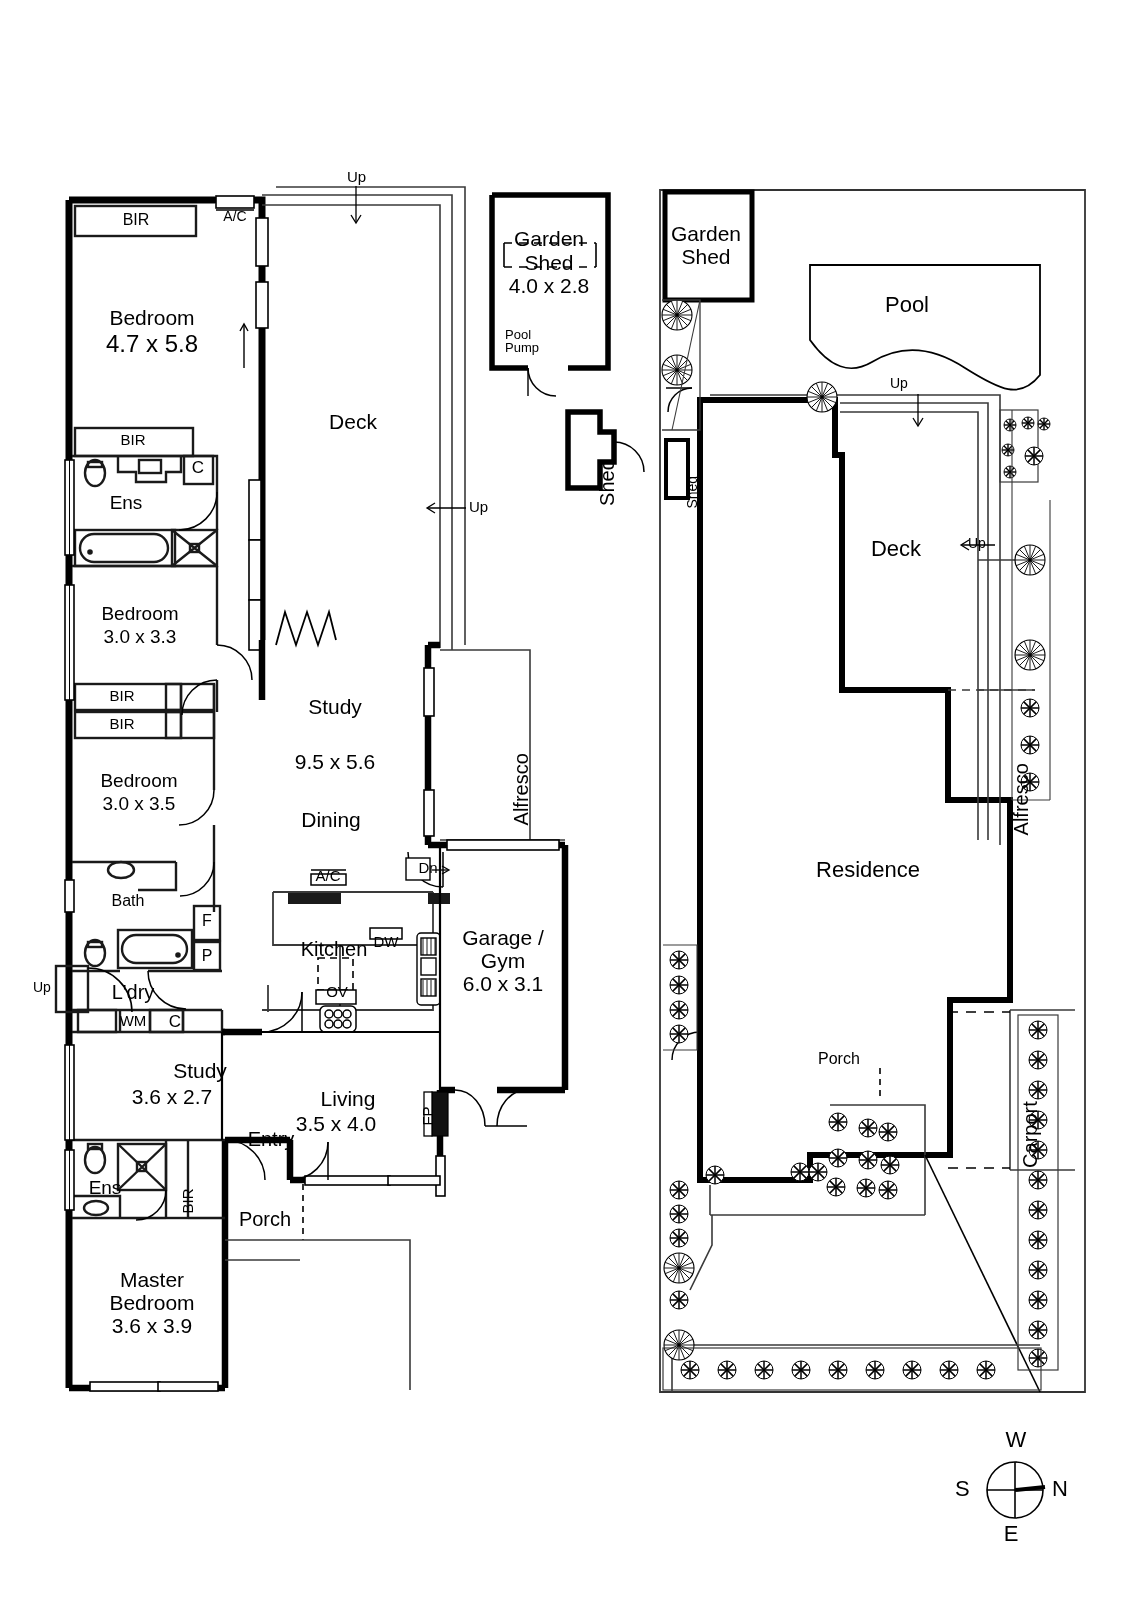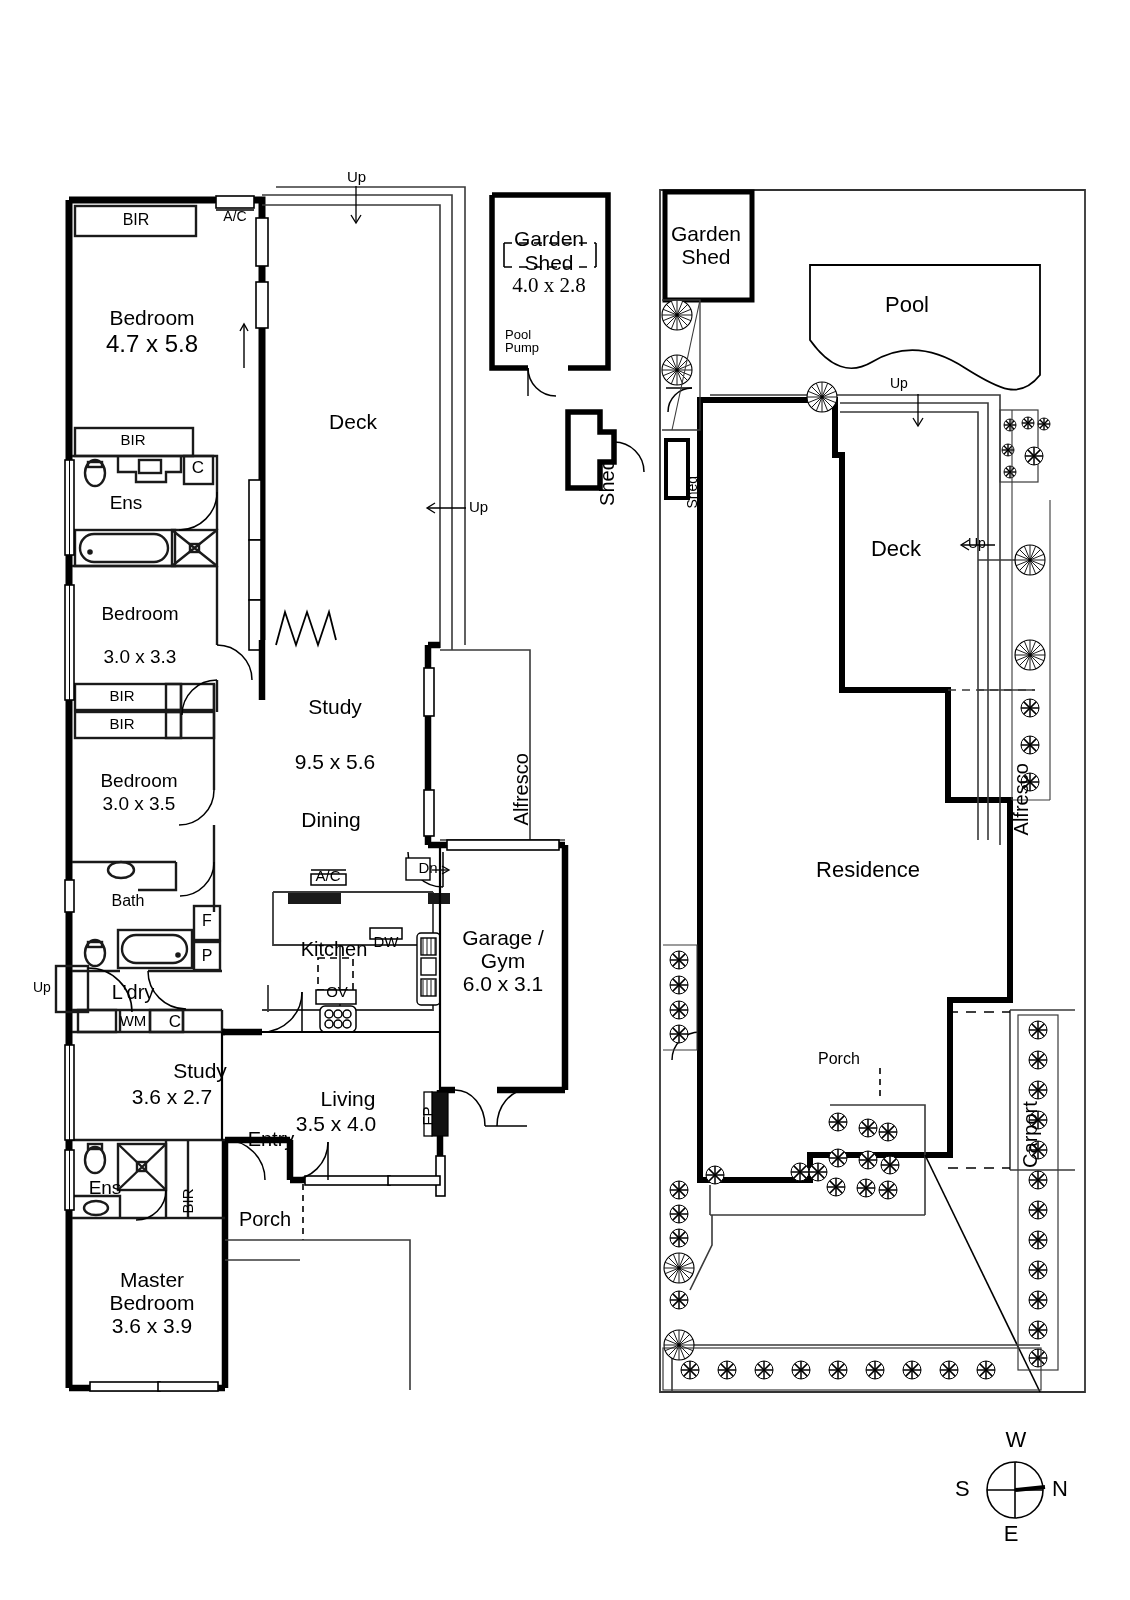--- a/index.html
+++ b/index.html
@@ -575,21 +575,21 @@
   <div class="lbl ctr" style="left:136px;top:211px;font-size:16px;">BIR</div>
   <div class="lbl ctr" style="left:152px;top:306px;font-size:21px;">Bedroom</div>
   <div class="lbl ctr" style="left:152px;top:331px;font-size:24px;text-align:right;">4.7 x 5.8</div>
   <div class="lbl ctr" style="left:235px;top:209px;font-size:14px;">A/C</div>
 
   <div class="lbl ctr" style="left:133px;top:432px;font-size:15px;">BIR</div>
   <div class="lbl ctr" style="left:198px;top:458px;font-size:17px;">C</div>
   <div class="lbl ctr" style="left:126px;top:492px;font-size:19px;">Ens</div>
 
   <div class="lbl ctr" style="left:140px;top:603px;font-size:19px;">Bedroom</div>
-  <div class="lbl ctr" style="left:140px;top:626px;font-size:19px;margin-top:20px;">3.0 x 3.3</div>
+  <div class="lbl ctr" style="left:140px;top:626px;font-size:19px;">3.0 x 3.3</div>
 
   <div class="lbl ctr" style="left:122px;top:688px;font-size:15px;">BIR</div>
   <div class="lbl ctr" style="left:122px;top:716px;font-size:15px;">BIR</div>
 
   <div class="lbl ctr" style="left:139px;top:770px;font-size:19px;">Bedroom</div>
   <div class="lbl ctr" style="left:139px;top:793px;font-size:19px;">3.0 x 3.5</div>
 
   <div class="lbl ctr" style="left:128px;top:892px;font-size:16px;">Bath</div>
   <div class="lbl ctr" style="left:207px;top:912px;font-size:16px;">F</div>
   <div class="lbl ctr" style="left:207px;top:947px;font-size:16px;">P</div>
@@ -631,21 +631,21 @@
   <div class="lbl ctr" style="left:386px;top:934px;font-size:15px;">DW</div>
   <div class="lbl ctr" style="left:337px;top:984px;font-size:15px;">OV</div>
   <div class="lbl ctr" style="left:428px;top:860px;font-size:15px;">Dn</div>
 
   <div class="lbl ctr" style="left:503px;top:926px;font-size:21px;">Garage /</div>
   <div class="lbl ctr" style="left:503px;top:949px;font-size:21px;">Gym</div>
   <div class="lbl ctr" style="left:503px;top:972px;font-size:21px;">6.0 x 3.1</div>
 
   <div class="lbl ctr" style="left:549px;top:227px;font-size:21px;">Garden</div>
   <div class="lbl ctr" style="left:549px;top:251px;font-size:21px;">Shed</div>
-  <div class="lbl ctr" style="left:549px;top:274px;font-size:21px;font-family:Liberation Serif, serif;">4.0 x 2.8</div>
+  <div class="lbl ctr" style="left:549px;top:274px;font-size:21px;">4.0 x 2.8</div>
   <div class="lbl" style="left:505px;top:328px;font-size:13px;">Pool</div>
   <div class="lbl" style="left:505px;top:341px;font-size:13px;">Pump</div>
 
   <div class="lbl vert" style="left:584px;top:448px;font-size:20px;transform:rotate(-90deg) translateX(-50%);">Shed</div>
 
   <div class="lbl ctr" style="left:706px;top:222px;font-size:21px;">Garden</div>
   <div class="lbl ctr" style="left:706px;top:245px;font-size:21px;">Shed</div>
 
   <div class="lbl ctr" style="left:907px;top:293px;font-size:22px;">Pool</div>
   <div class="lbl ctr" style="left:896px;top:537px;font-size:22px;">Deck</div>

